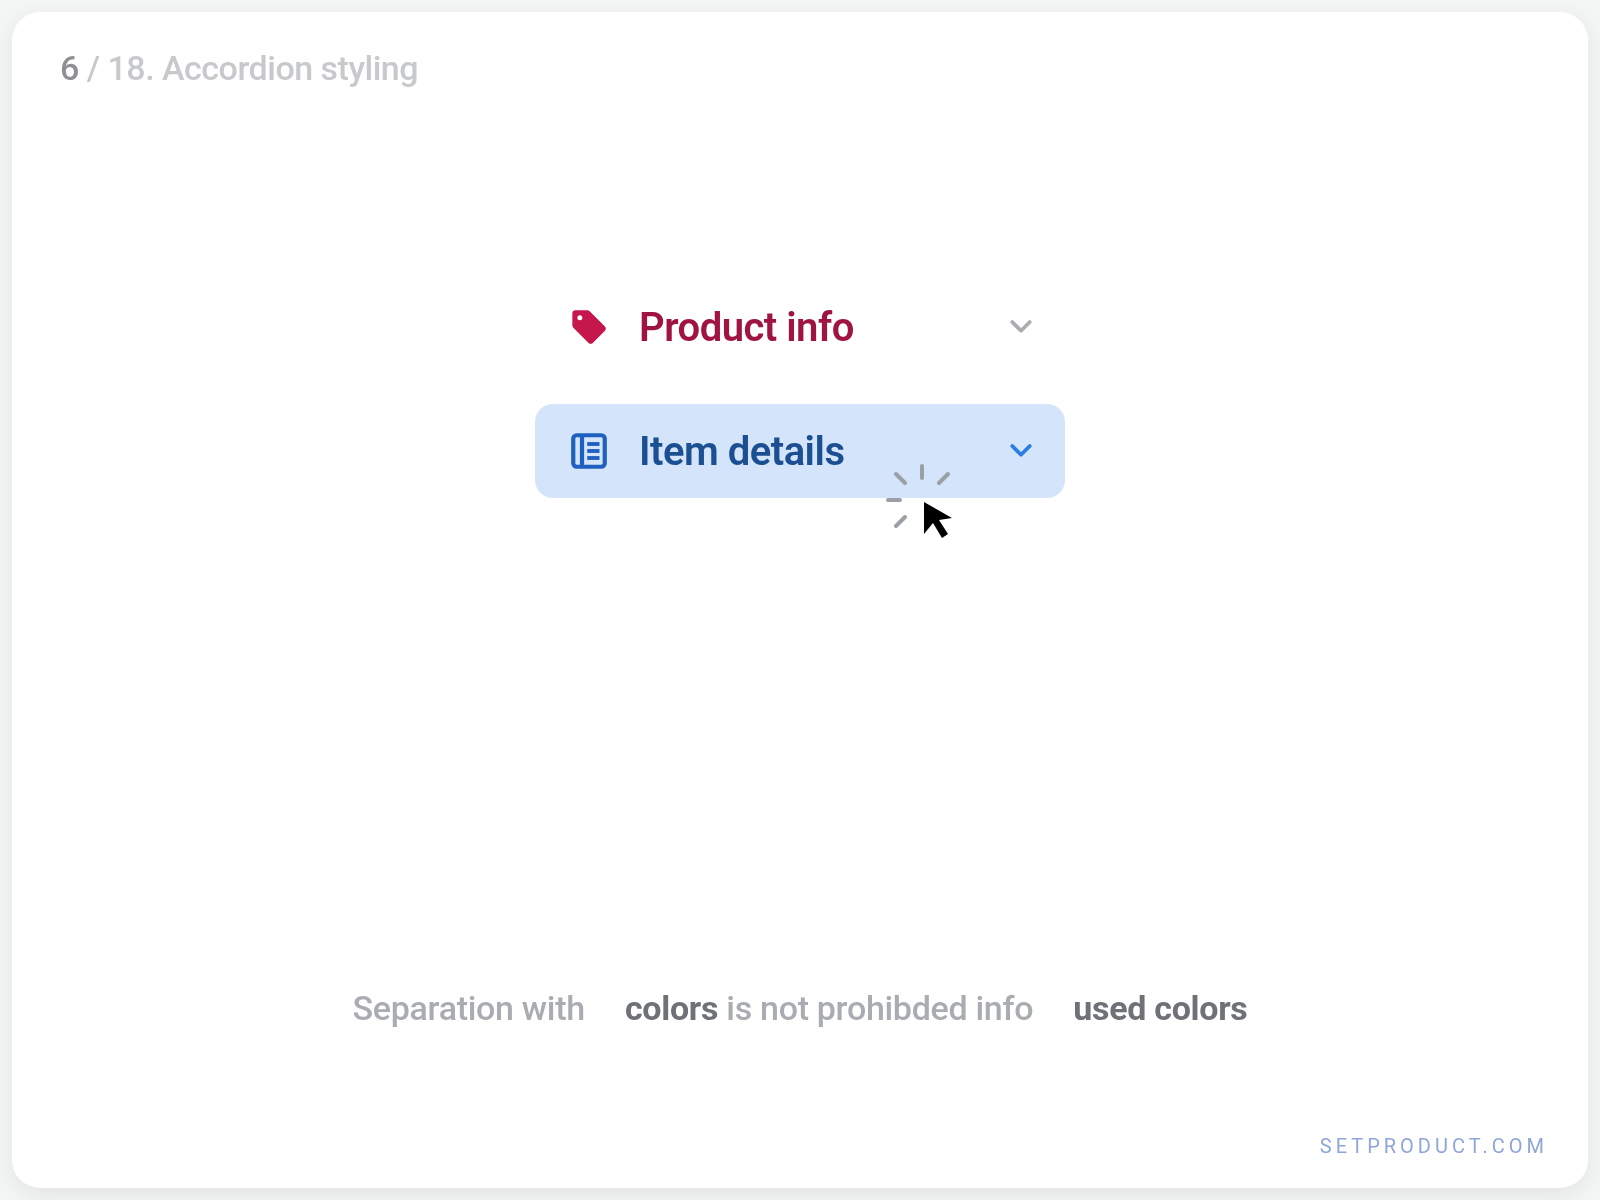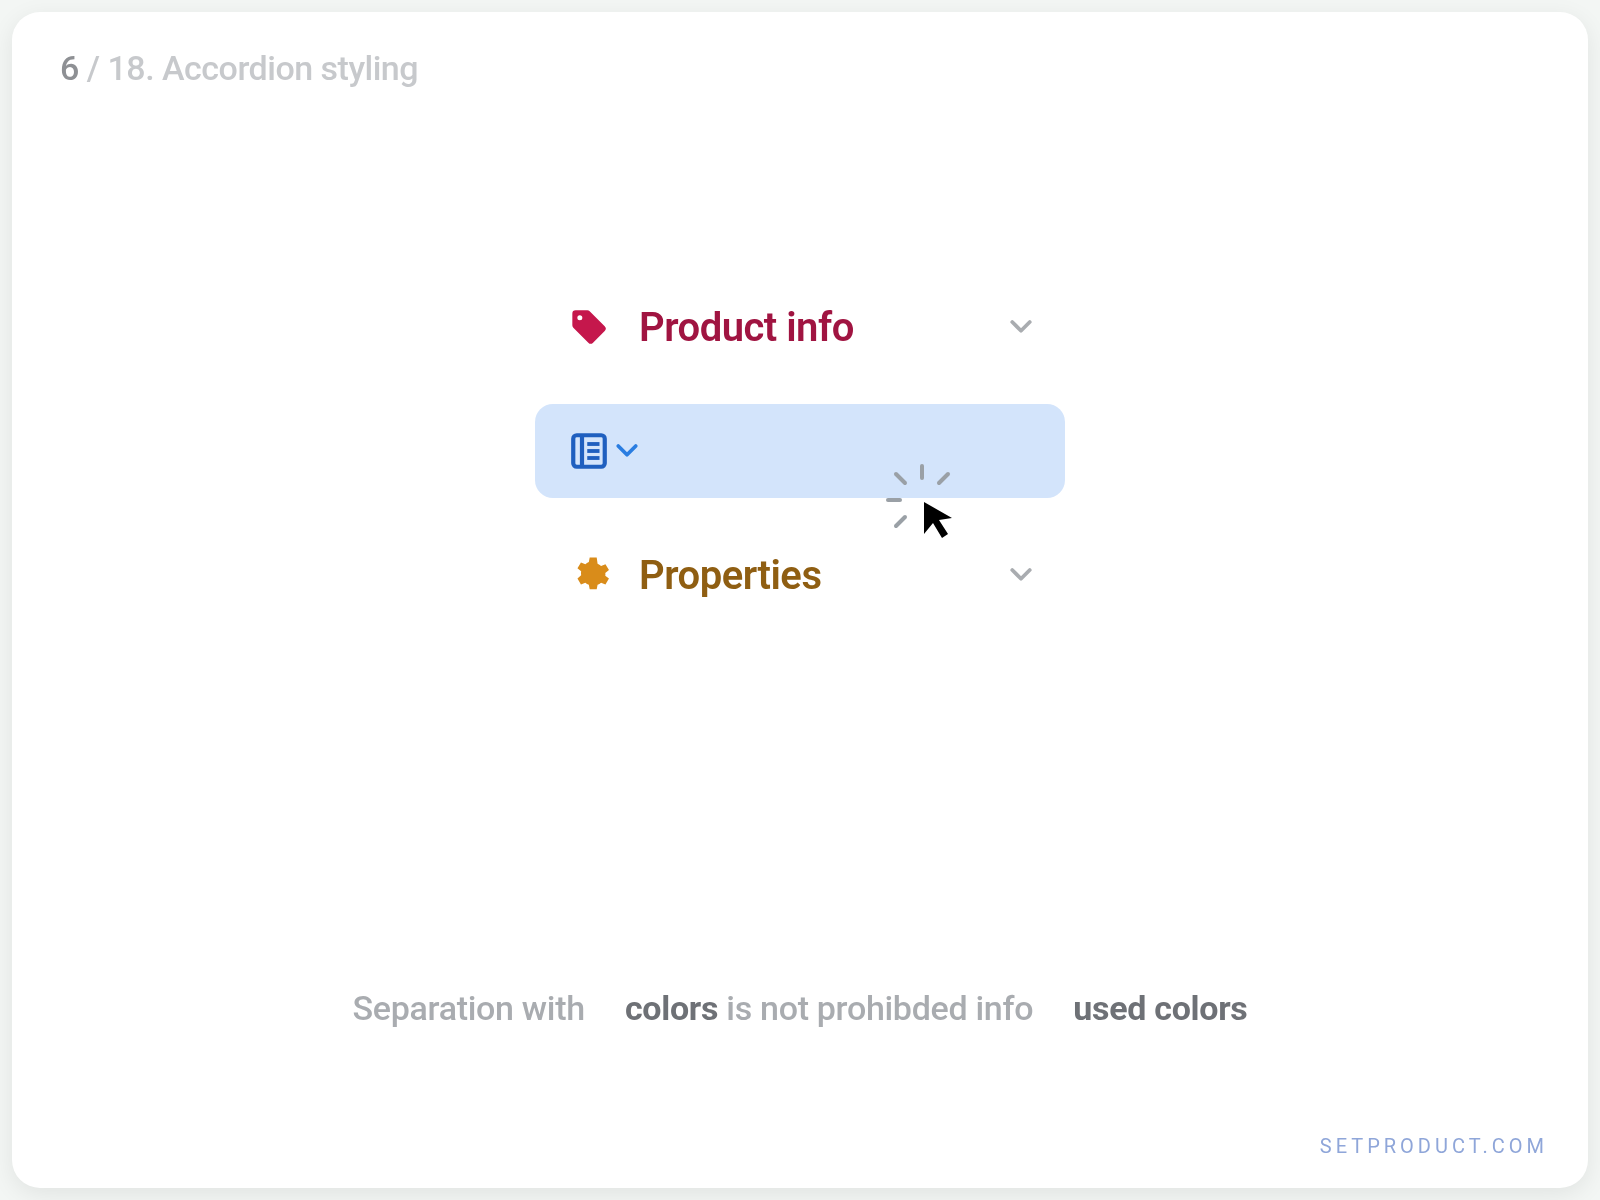--- a/index.html
+++ b/index.html
@@ -138,42 +138,30 @@
     <div class="acc-item selected">
       <span class="acc-icon">
         <svg viewBox="0 0 24 24" width="42" height="42">
             <rect x="3" y="3" width="18" height="18" rx="2" fill="none" stroke="#1f5fbf" stroke-width="2.4"></rect>
             <line x1="8" y1="3" x2="8" y2="21" stroke="#1f5fbf" stroke-width="2.4"></line>
             <line x1="11" y1="8" x2="18" y2="8" stroke="#1f5fbf" stroke-width="2.2"></line>
             <line x1="11" y1="12" x2="18" y2="12" stroke="#1f5fbf" stroke-width="2.2"></line>
             <line x1="11" y1="16" x2="18" y2="16" stroke="#1f5fbf" stroke-width="2.2"></line>
           </svg>
       </span>
+      <span class="acc-label c-blue">Item details</span>
       <span class="chev chev-blue">
         <svg viewBox="0 0 24 24" width="30" height="30">
             <path d="M5 8l7 7 7-7" fill="none" stroke-width="3" stroke-linecap="round" stroke-linejoin="round"></path>
           </svg>
       </span>
     </div>
 
 
 
-    <div class="acc-item">
-      <span class="acc-icon">
-        <svg viewBox="0 0 24 24" width="42" height="42">
-            <path fill="#d98c1a" d="M12 8a4 4 0 1 0 4 4 4 4 0 0 0-4-4zm9.4 4a7.6 7.6 0 0 0-.1-1.2l2.1-1.6-2-3.4-2.5 1a7.7 7.7 0 0 0-2-1.2L16.4 2h-4l-.5 2.6a7.7 7.7 0 0 0-2 1.2l-2.5-1-2 3.4 2.1 1.6a7.6 7.6 0 0 0 0 2.4L5.4 14l2 3.4 2.5-1a7.7 7.7 0 0 0 2 1.2l.5 2.6h4l.5-2.6a7.7 7.7 0 0 0 2-1.2l2.5 1 2-3.4-2.1-1.6a7.6 7.6 0 0 0 .1-1.2z"></path>
-          </svg>
-      </span>
-      <span class="acc-label c-amber">Properties</span>
-      <span class="chev chev-grey">
-        <svg viewBox="0 0 24 24" width="30" height="30">
-            <path d="M5 8l7 7 7-7" fill="none" stroke-width="3" stroke-linecap="round" stroke-linejoin="round"></path>
-          </svg>
-      </span>
-    </div>
 
   </div>
 
   <div class="cursor-burst">
     <svg viewBox="0 0 80 80" width="80" height="80">
       <g stroke="#9aa0a6" stroke-width="4" stroke-linecap="round">
         <line x1="40" y1="6" x2="40" y2="18"></line>
         <line x1="14" y1="14" x2="23" y2="23"></line>
         <line x1="66" y1="14" x2="57" y2="23"></line>
         <line x1="6" y1="40" x2="18" y2="40"></line>

